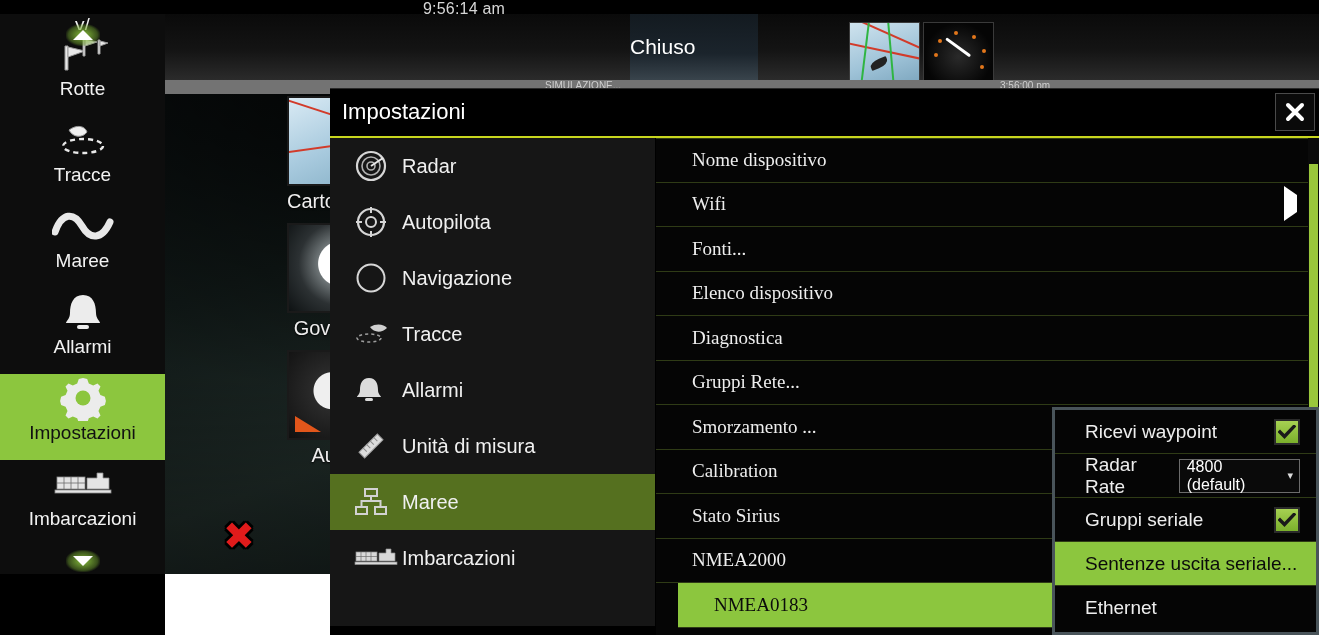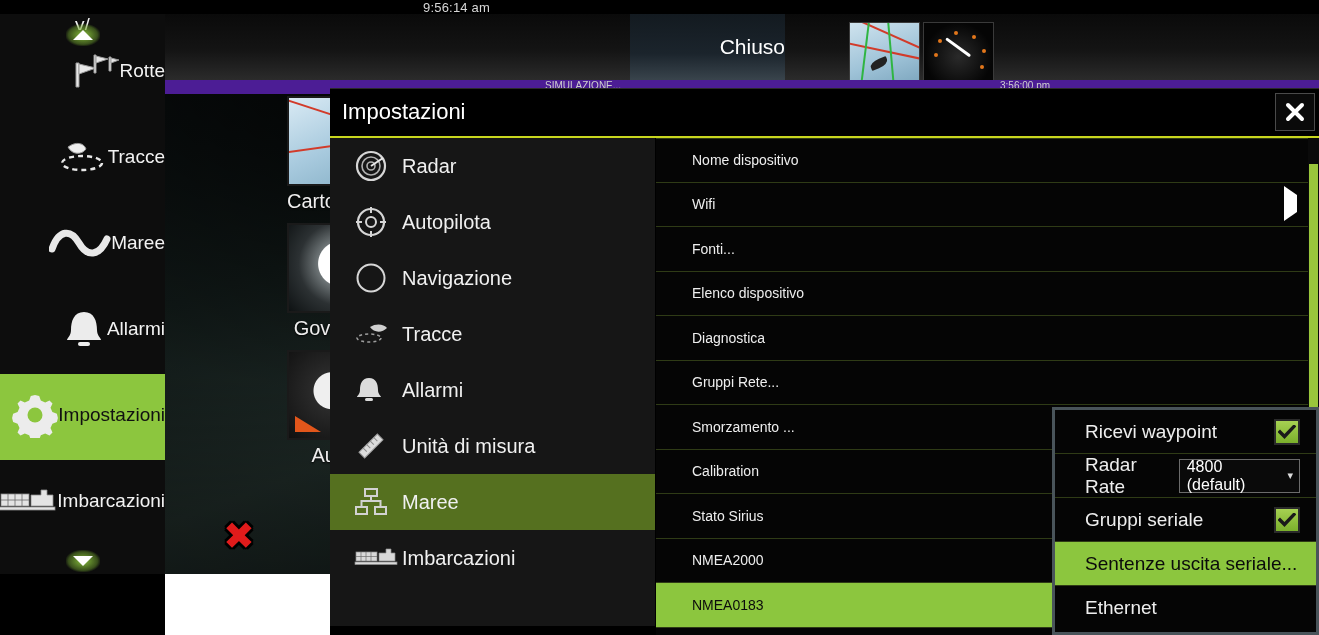--- a/index.html
+++ b/index.html
@@ -16,64 +16,64 @@
       linear-gradient(118deg, rgba(255,255,255,0.05) 0 2px, rgba(0,0,0,0) 2px 9px),
       linear-gradient(62deg, rgba(255,255,255,0.045) 0 2px, rgba(0,0,0,0) 2px 11px),
       linear-gradient(160deg,#0c1113 0%,#16211f 30%,#25332f 52%,#1a2523 70%,#0a0e10 100%);
   }
   .bg-carbon:after{
     content:"";position:absolute;inset:0;
     background:radial-gradient(ellipse at 20% 10%, rgba(0,0,0,.85) 0%, rgba(0,0,0,.25) 45%, rgba(0,0,0,.7) 100%);
   }
   .bg-white-strip{position:absolute;left:165px;top:574px;width:1154px;height:61px;background:#fff;}
   .bg-topbar{position:absolute;left:0;top:0;width:1319px;height:14px;background:#000;}
-  .bg-topbar .t{position:absolute;left:423px;top:0px;font-size:13px;color:#d7d7d7;letter-spacing:.2px;}
+  .bg-topbar .t{position:absolute;left:423px;top:0px;font-size:16px;color:#d7d7d7;letter-spacing:.2px;}
   .bg-dark-header{
     position:absolute;left:165px;top:14px;width:1154px;height:66px;
     background:linear-gradient(180deg,#0a0a0a 0%,#141414 55%,#2b2b2b 100%);
   }
   .bg-chiuso{
-    position:absolute;left:630px;top:14px;width:155px;height:66px;
+    position:absolute;left:630px;top:14px;width:128px;height:66px;
     background:linear-gradient(180deg,#131a20 0%,#1b242c 60%,#39444c 100%);
-    display:flex;align-items:center;justify-content:flex-end;font-size:21px;color:#fff;
+    display:flex;align-items:center;justify-content:flex-start;font-size:21px;color:#fff;
   }
   .bg-thumbs{position:absolute;left:849px;top:22px;width:145px;height:58px;display:flex;gap:3px;}
   .thumb{width:70px;height:58px;border:1px solid #3a3a3a;position:relative;overflow:hidden;}
   .thumb-chart{background:linear-gradient(160deg,#cfe3ee,#9fc3d8 60%,#7fa8c0);}
   .thumb-chart .l1{position:absolute;left:-6px;top:10px;width:90px;height:2px;background:#d23b2a;transform:rotate(24deg);}
   .thumb-chart .l2{position:absolute;left:-6px;top:28px;width:90px;height:2px;background:#d23b2a;transform:rotate(12deg);}
   .thumb-chart .l3{position:absolute;left:14px;top:-4px;width:2px;height:70px;background:#2fb542;transform:rotate(7deg);}
   .thumb-chart .l4{position:absolute;left:40px;top:-4px;width:2px;height:70px;background:#2fb542;transform:rotate(-5deg);}
   .thumb-chart .boat{position:absolute;left:20px;top:36px;width:18px;height:9px;background:#222;border-radius:60% 10% 60% 10%;transform:rotate(-22deg);}
   .thumb-gauge{background:radial-gradient(circle at 50% 58%,#2a2a2a,#050505 70%);}
   .thumb-gauge .needle{position:absolute;left:22px;top:14px;width:30px;height:3px;background:#fff;transform:rotate(36deg);transform-origin:0 50%;border-radius:2px;}
   .thumb-gauge .tick{position:absolute;width:4px;height:4px;background:#e2761b;border-radius:50%;}
   .bg-simbar{
-    position:absolute;left:165px;top:80px;width:1154px;height:14px;background:#4c1d95;
+    position:absolute;left:165px;top:80px;width:1154px;height:14px;background:#737373;
   }
   .bg-simbar span{position:absolute;font-size:10px;color:#cfcfcf;}
   .sim-label{left:380px;top:0;}
   .sim-time{left:835px;top:0;}
   
   .tilecol{position:absolute;left:287px;top:96px;width:90px;}
   .tile{width:86px;height:86px;border:2px solid #1a1a1a;margin-bottom:4px;position:relative;overflow:hidden;background:#15191a;}
   .tile-label{font-size:20px;color:#eee;text-align:center;margin-bottom:10px;text-shadow:0 1px 2px #000;}
   .tile-chart{background:linear-gradient(155deg,#d9eaf4,#a8cade 55%,#86b0c6);}
   .tile-chart i{position:absolute;background:#d23b2a;height:2px;width:120px;left:-10px;}
   .tile-gov{background:radial-gradient(circle at 60% 45%,#fff 0 22px,#6d7476 23px,#2c3133 60%,#0e1213 100%);}
   .tile-auto{background:radial-gradient(circle at 50% 45%,#efefef 0 18px,#2a2a2a 19px,#101010 100%);}
   .tile-auto .wedge{position:absolute;left:6px;bottom:6px;width:0;height:0;border-left:26px solid #e2561b;border-top:16px solid transparent;}
   .mob-x{
     position:absolute;left:222px;top:519px;width:34px;height:34px;color:#e01b1b;font-size:38px;
     font-weight:bold;line-height:34px;text-align:center;
     text-shadow:-2px 0 #000,2px 0 #000,0 -2px #000,0 2px #000,-2px -2px #000,2px 2px #000,2px -2px #000,-2px 2px #000;
   }
   
   #leftmenu{position:absolute;left:0;top:14px;width:165px;height:560px;background:#0d0d0d;}
-  .lm-item{width:165px;height:86px;display:flex;align-items:center;justify-content:flex-end;padding-bottom:5px;box-sizing:border-box;}
+  .lm-item{width:165px;height:86px;display:flex;flex-direction:column;align-items:center;padding-bottom:5px;box-sizing:border-box;}
   .lm-item.sel{background:#8cc63e;}
   .lm-item.sel .lm-label{color:#111;}
   .lm-icon{height:48px;display:flex;align-items:center;justify-content:center;}
   .lm-label{font-size:19px;color:#f2f2f2;line-height:22px;}
   .lm-partial{height:16px;overflow:hidden;display:flex;justify-content:center;color:#f2f2f2;font-size:19px;}
   .scroll-arrow{
     position:absolute;left:66px;width:34px;height:22px;
     background:radial-gradient(ellipse at 50% 50%, rgba(140,198,62,.95) 0%, rgba(110,160,45,.45) 60%, rgba(0,0,0,0) 75%);
     display:flex;align-items:center;justify-content:center;
   }
@@ -89,22 +89,22 @@
   
   #cats{position:absolute;left:0;top:0;width:325px;height:488px;background:#161616;border-right:1px solid #000;}
   .cat{height:56px;display:flex;align-items:center;padding-left:24px;box-sizing:border-box;}
   .cat.sel{background:#55701f;}
   .cat-icon{width:48px;display:flex;align-items:center;justify-content:flex-start;}
   .cat-label{font-size:20px;color:#f0f0f0;}
   
   #list{position:absolute;left:326px;top:0;width:663px;height:498px;background:#050505;}
   .row{height:44.5px;display:flex;align-items:center;box-sizing:border-box;border-bottom:1px solid #2f3b16;position:relative;}
   .row:first-child{border-top:1px solid #2f3b16;}
-  .row-label{font-size:14px;color:#eee;padding-left:36px;}
-  .row.sel{background:#8cc63e;}
+  .row-label{font-size:19px;color:#eee;padding-left:36px;font-family:Liberation Serif, serif;}
+  .row.sel{background:#8cc63e;margin-left:22px;}
   .row.sel .row-label{color:#0b0b0b;}
   .row-arrow{position:absolute;right:22px;top:50%;transform:translateY(-50%);}
   #listscroll{position:absolute;right:0;top:0;width:11px;height:498px;background:#0a0a0a;}
   #listthumb{position:absolute;right:1px;top:26px;width:9px;height:266px;background:#9ac63c;}
   
   #submenu{position:absolute;left:1052px;top:407px;width:267px;height:228px;background:#050505;border:3px solid #49545a;box-sizing:border-box;}
   .srow{height:44px;display:flex;align-items:center;justify-content:space-between;padding:0 16px 0 30px;box-sizing:border-box;border-bottom:1px solid #2f3b16;position:relative;}
   .srow:last-child{border-bottom:none;}
   .srow-label{font-size:19px;color:#eee;}
   .srow.sel{background:#8cc63e;}

